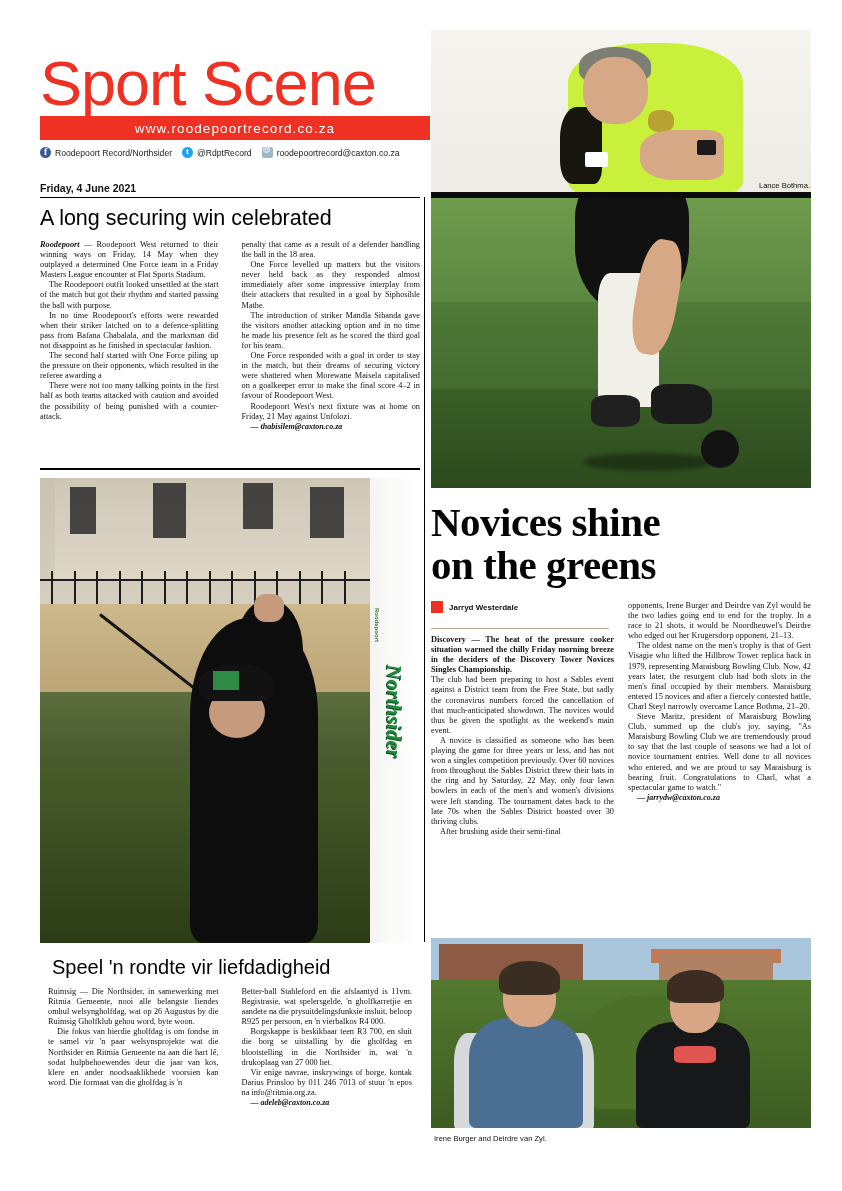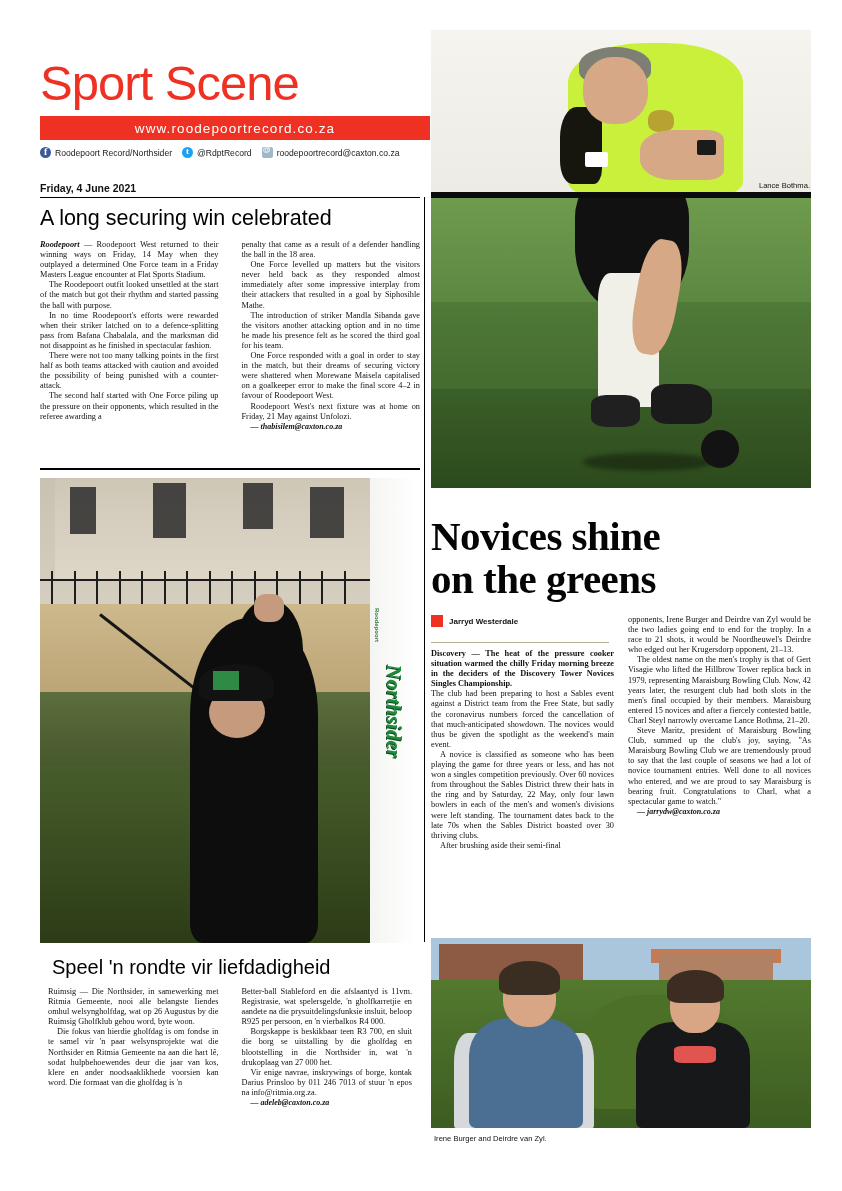--- a/index.html
+++ b/index.html
@@ -11,21 +11,21 @@
     color:#111;
     overflow:hidden;
     position:relative;
   }
   .page{position:relative;width:842px;height:1191px;}
 
   
   .masthead{position:absolute;left:40px;top:52px;width:390px;}
   .masthead-title{
     font-family:"Liberation Sans", sans-serif;
-    font-size:49px;line-height:62px;font-weight:400;
+    font-size:63px;line-height:62px;font-weight:400;
     color:#ef3124;letter-spacing:-1px;margin:0;
   }
   .masthead-bar{
     margin-top:2px;background:#ef3124;height:24px;
     display:flex;align-items:center;justify-content:center;
   }
   .masthead-bar span{
     font-family:"Liberation Sans", sans-serif;
     font-size:13.5px;color:#fff;letter-spacing:1.1px;
   }
@@ -185,21 +185,21 @@
   .gl-ball{position:absolute;left:71%;top:80%;width:10%;height:13%;
     background:#131313;border-radius:50%;}
   .gl-shadow{position:absolute;left:40%;top:88%;width:34%;height:6%;
     background:rgba(0,0,0,.35);border-radius:50%;filter:blur(2px);}
 
   
   .art2{position:absolute;left:431px;top:500px;width:380px;}
   .art2-head{
     font-family:"Liberation Serif", serif;
     font-weight:bold;font-size:41px;line-height:43px;letter-spacing:-0.5px;
-    margin:15px 0 14px 0;color:#050505;
+    margin:1px 0 14px 0;color:#050505;
   }
   .byline{display:flex;align-items:center;gap:6px;margin-bottom:15px;text-align:right;}
   .byline .sq{width:12px;height:12px;background:#ef3124;flex:0 0 auto;}
   .byline .nm{font-family:"Liberation Sans",sans-serif;font-size:8px;font-weight:bold;color:#111;}
   .byline-rule{height:1px;background:#b9aa92;margin-bottom:6px;width:178px;}
   .art2 .cols2{gap:14px;}
   .art2 .col{width:183px;}
   .lead{font-weight:bold;}
 
   
@@ -257,22 +257,22 @@
   <div class="rule-top"></div>
   <div class="vrule"></div>
 
   <div class="art1">
     <h1 class="art1-head">A long securing win celebrated</h1>
     <div class="cols2">
       <div class="col body-txt">
         <p class="first"><span class="kicker">Roodepoort</span><span id="s-p0"> — Roodepoort West returned to their winning ways on Friday, 14 May when they outplayed a determined One Force team in a Friday Masters League encounter at Flat Sports Stadium.</span></p>
         <p>The Roodepoort outfit looked unsettled at the start of the match but got their rhythm and started passing the ball with purpose.</p>
         <p>In no time Roodepoort's efforts were rewarded when their striker latched on to a defence-splitting pass from Bafana Chabalala, and the marksman did not disappoint as he finished in spectacular fashion.</p>
+        <p>The second half started with One Force piling up the pressure on their opponents, which resulted in the referee awarding a</p>
         <p>There were not too many talking points in the first half as both teams attacked with caution and avoided the possibility of being punished with a counter-attack.</p>
-        <p>The second half started with One Force piling up the pressure on their opponents, which resulted in the referee awarding a</p>
       </div>
       <div class="col body-txt">
         <p class="first">penalty that came as a result of a defender handling the ball in the 18 area.</p>
         <p>One Force levelled up matters but the visitors never held back as they responded almost immediately after some impressive interplay from their attackers that resulted in a goal by Siphosihle Mathe.</p>
         <p>The introduction of striker Mandla Sibanda gave the visitors another attacking option and in no time he made his presence felt as he scored the third goal for his team.</p>
         <p>One Force responded with a goal in order to stay in the match, but their dreams of securing victory were shattered when Morewane Maisela capitalised on a goalkeeper error to make the final score 4–2 in favour of Roodepoort West.</p>
         <p>Roodepoort West's next fixture was at home on Friday, 21 May against Unfolozi.</p>
         <p class="signoff">— thabisilem@caxton.co.za</p>
       </div>
     </div>

